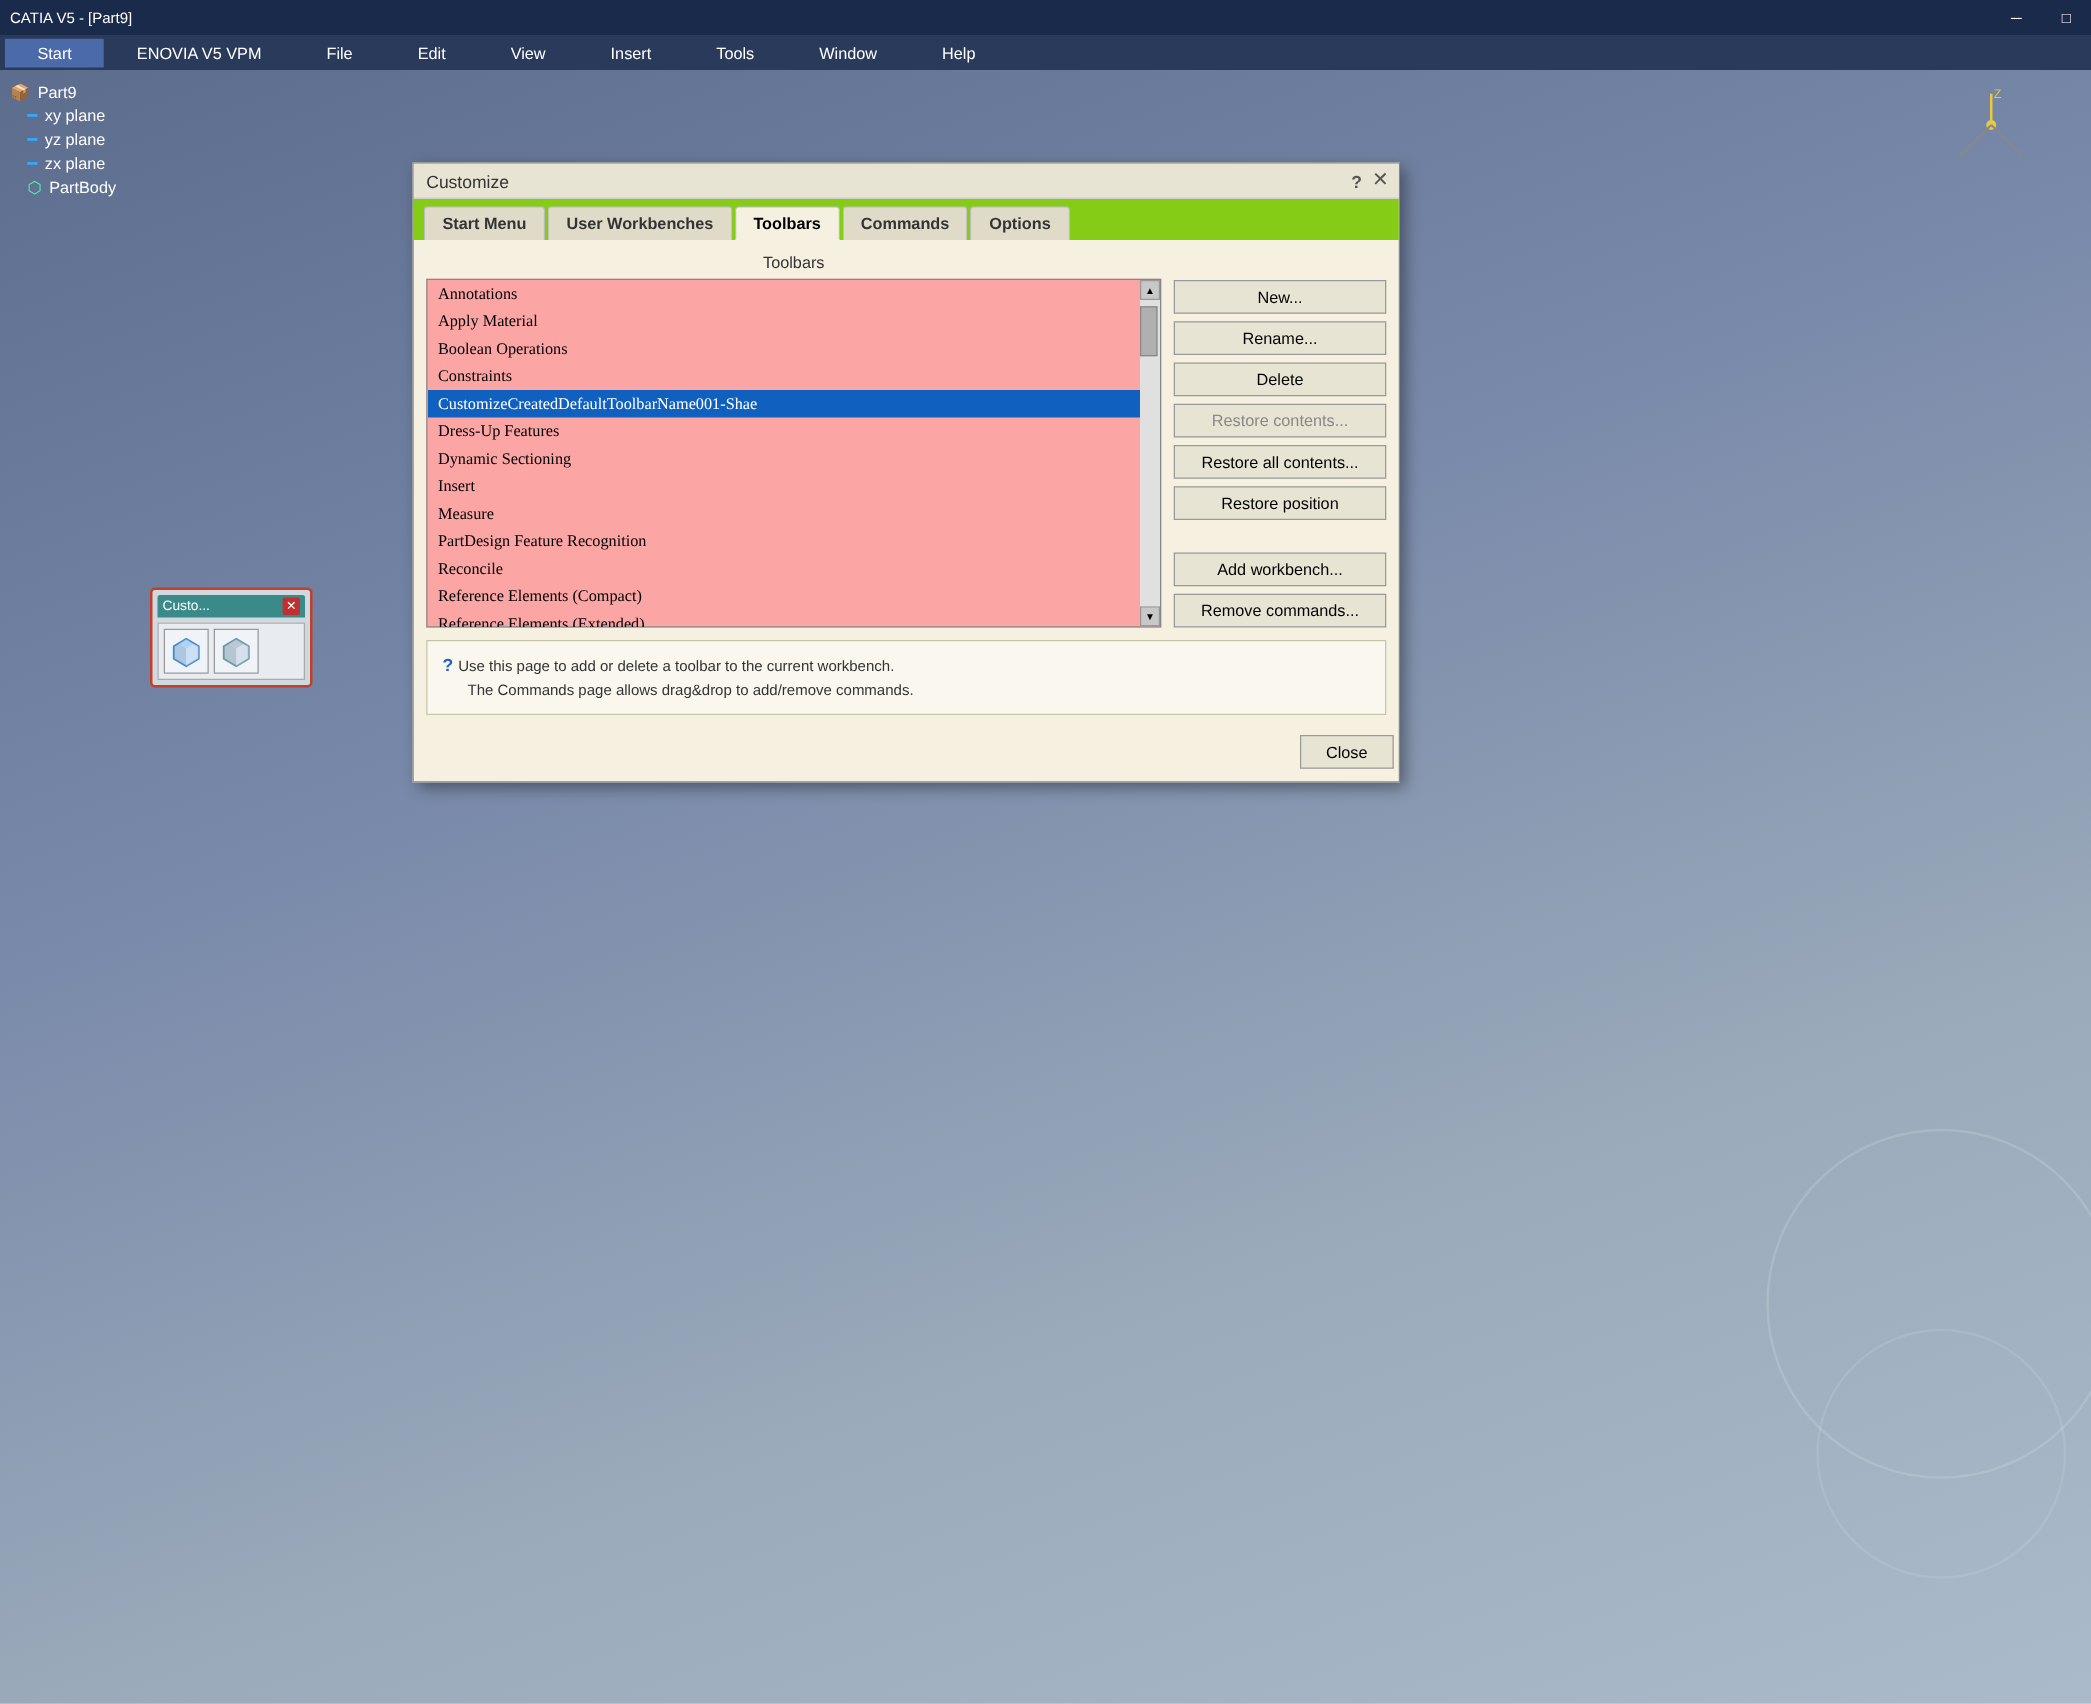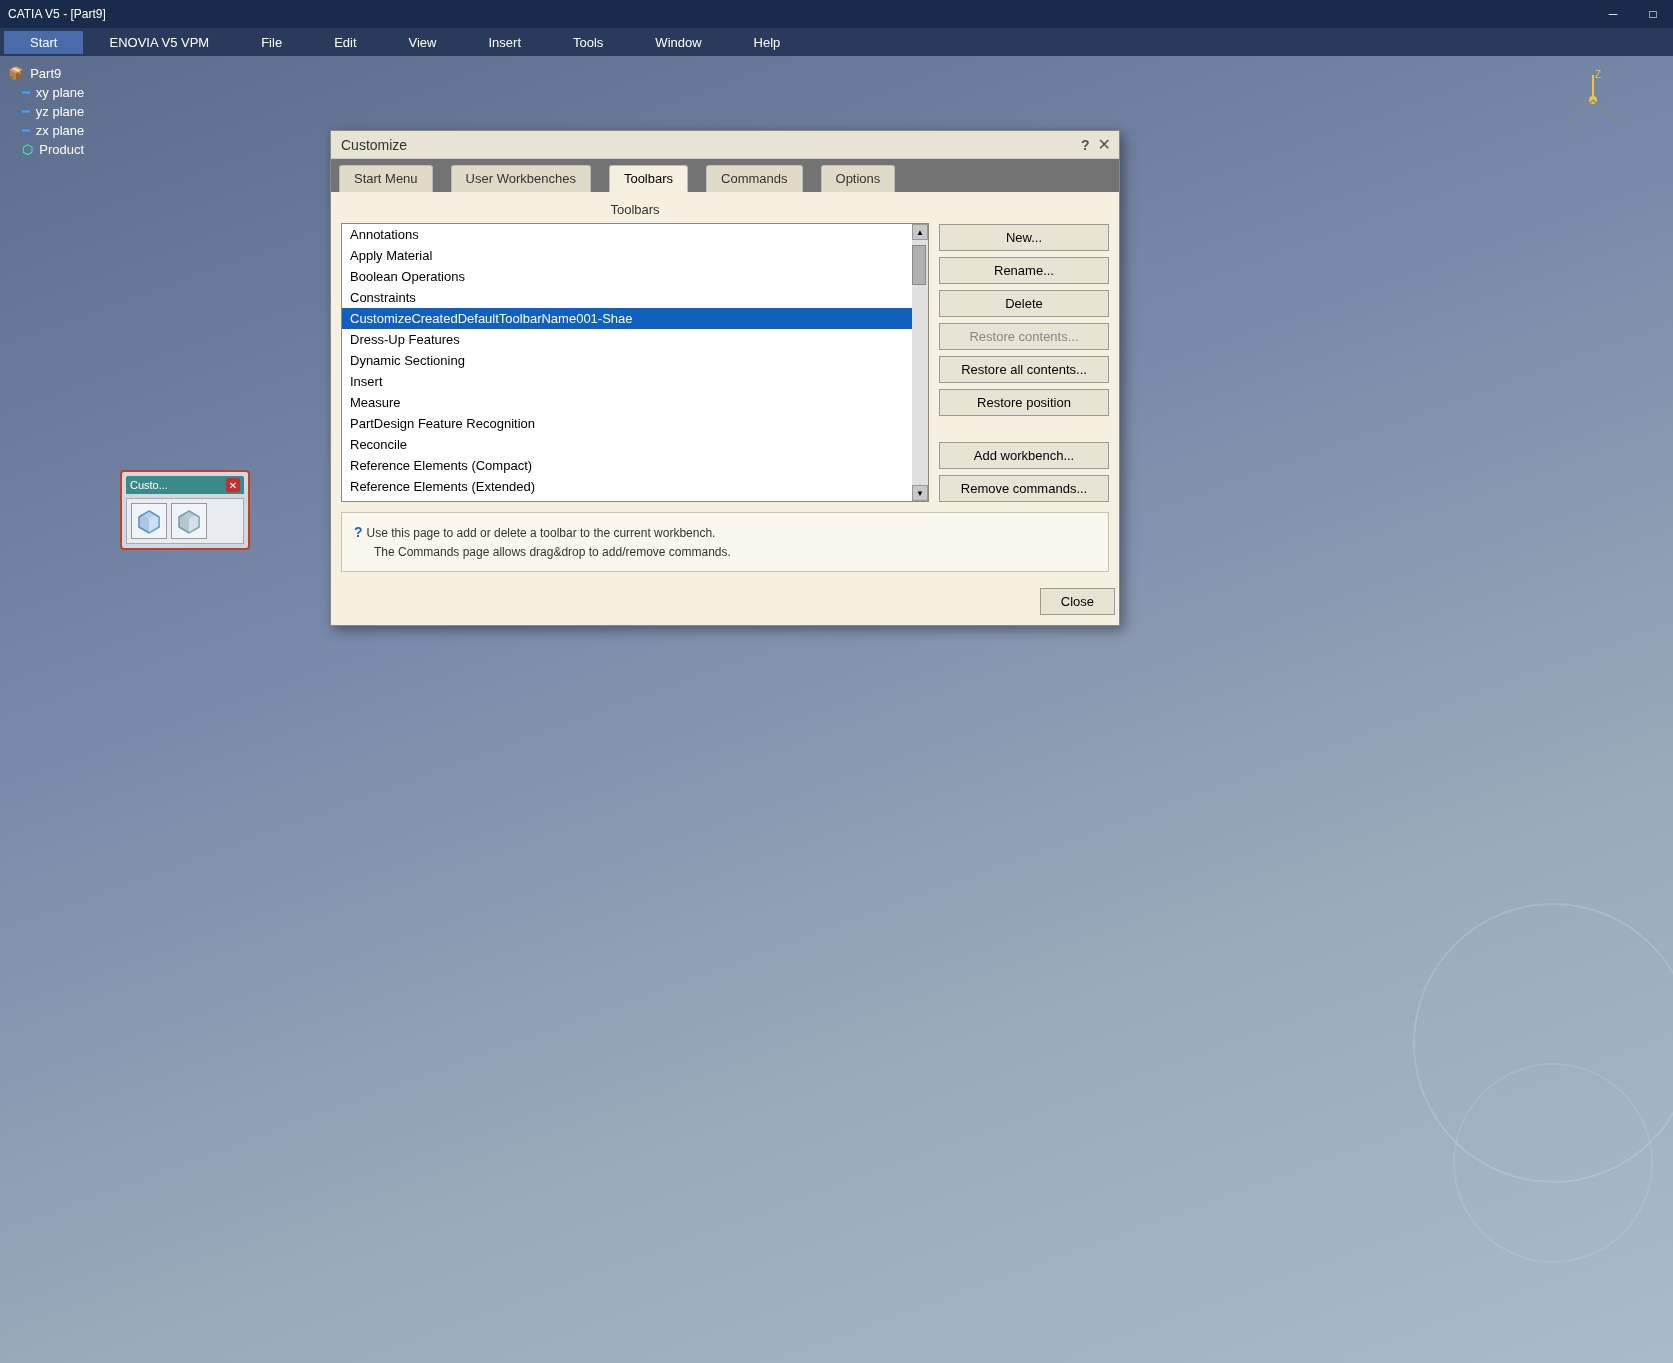--- a/index.html
+++ b/index.html
@@ -169,22 +169,23 @@
       font-size: 16px;
       color: #555;
       cursor: pointer;
       line-height: 1;
     }
 
     
     .tabs {
       display: flex;
       padding: 6px 8px 0;
-      gap: 18px;
-      background: #737373;
+      gap: 2px;
+      background: #84cc16;
+      font-weight: bold;
     }
     .tab {
       padding: 5px 14px;
       border: 1px solid #bbb;
       border-bottom: none;
       background: #e0dbc8;
       cursor: pointer;
       font-size: 13px;
       color: #333;
       border-radius: 3px 3px 0 0;
@@ -309,23 +310,24 @@
       height: 200px;
       border: 2px solid rgba(255,255,255,0.1);
       border-radius: 50%;
       pointer-events: none;
     }
 
     
     .scrollable-list {
       flex: 1;
       border: 1px solid #888;
-      background: #ffffff;
+      background: #fca5a5;
       overflow: hidden;
       position: relative;
+      font-family: Liberation Serif, serif;
     }
     .list-inner {
       position: absolute;
       left: 0;
       top: 0;
       right: 16px;
       bottom: 0;
       overflow-y: auto;
       overflow-x: hidden;
     }
@@ -402,21 +404,21 @@
   <div class="tree-item" style="padding-left:18px;">
     <span style="color:#3af;">━</span>
     <span>yz plane</span>
   </div>
   <div class="tree-item" style="padding-left:18px;">
     <span style="color:#3af;">━</span>
     <span>zx plane</span>
   </div>
   <div class="tree-item" style="padding-left:18px;">
     <span style="color:#4fa;">⬡</span>
-    <span>Product</span>
+    <span>PartBody</span>
   </div>
 </div>
 
 <div class="axis-3d">
   <svg width="80" height="80" viewBox="0 0 80 80">
     <circle cx="40" cy="30" r="4" fill="#e8c840"></circle>
     <line x1="40" y1="26" x2="40" y2="5" stroke="#e8c840" stroke-width="2"></line>
     <text x="42" y="8" fill="#e8c840" font-size="10">Z</text>
     <line x1="40" y1="30" x2="65" y2="55" stroke="#888" stroke-width="1.5"></line>
     <line x1="40" y1="30" x2="15" y2="55" stroke="#888" stroke-width="1.5"></line>

